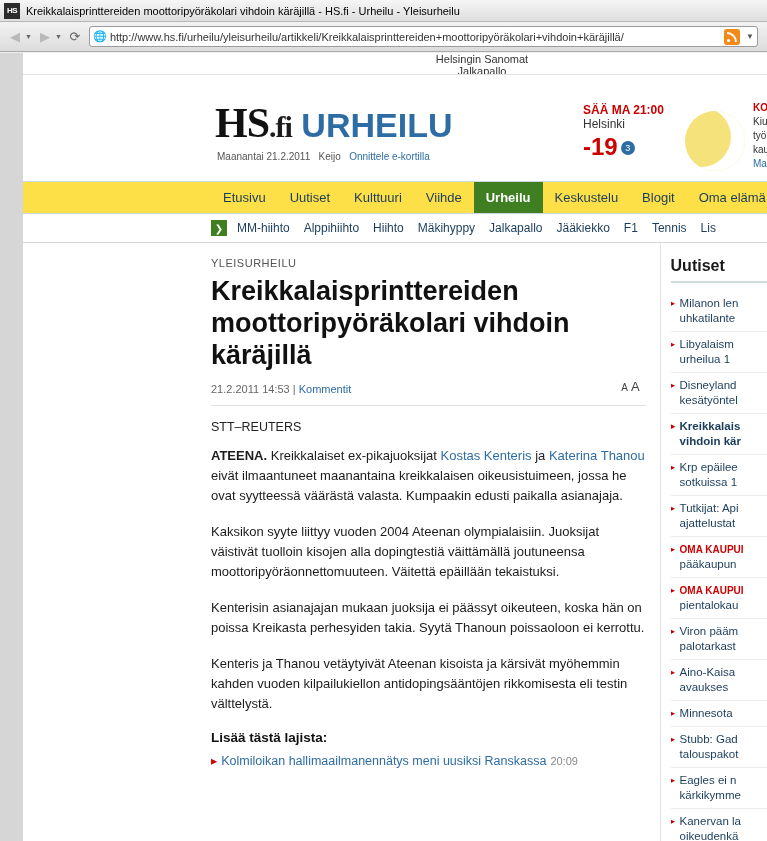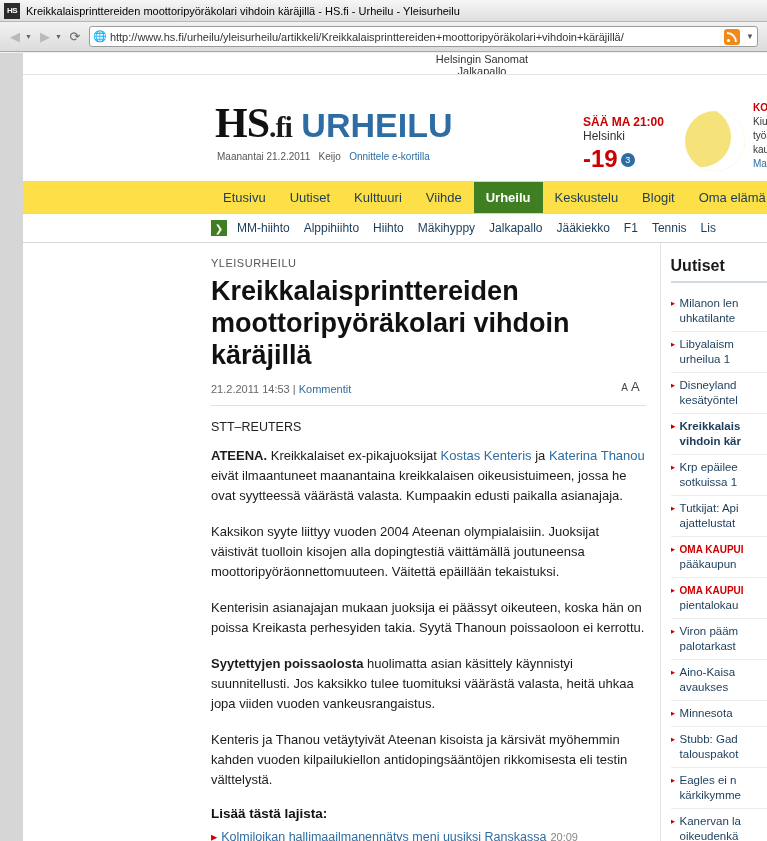--- a/index.html
+++ b/index.html
@@ -203,21 +203,21 @@
     position: absolute;
     left: 194px;
     top: 76px;
     font-size: 10px;
     color: #555;
   }
   .datebar .ecard { color: #2e6da4; }
   .weather {
     position: absolute;
     left: 560px;
-    top: 40px;
+    top: 28px;
     width: 150px;
     font-size: 12px;
     color: #333;
   }
   .weather .saa { color: #c00; font-weight: bold; }
   .weather .temp {
     color: #c00;
     font-size: 24px;
     font-weight: bold;
     display: inline-block;
@@ -524,23 +524,20 @@
           </div>
 
           <div class="byline">STT–REUTERS</div>
 
           <p>
             <b>ATEENA.</b><span> Kreikkalaiset ex-pikajuoksijat </span><a class="inline">Kostas Kenteris</a><span> ja </span><a class="inline">Katerina Thanou</a><span> eivät ilmaantuneet maanantaina kreikkalaisen oikeusistuimeen, jossa he ovat syytteessä väärästä valasta. Kumpaakin edusti paikalla asianajaja.</span>
           </p>
 
           <p>Kaksikon syyte liittyy vuoden 2004 Ateenan olympialaisiin. Juoksijat väistivät tuolloin kisojen alla dopingtestiä väittämällä joutuneensa moottoripyöräonnettomuuteen. Väitettä epäillään tekaistuksi.</p>
           <p>Kenterisin asianajajan mukaan juoksija ei päässyt oikeuteen, koska hän on poissa Kreikasta perhesyiden takia. Syytä Thanoun poissaoloon ei kerrottu.</p>
-          <p>
-            <b>Syytettyjen poissaolosta</b><span> huolimatta asian käsittely käynnistyi suunnitellusti. Jos kaksikko tulee tuomituksi väärästä valasta, heitä uhkaa jopa viiden vuoden vankeusrangaistus.</span>
-          </p>
           <p>Kenteris ja Thanou vetäytyivät Ateenan kisoista ja kärsivät myöhemmin kahden vuoden kilpailukiellon antidopingsääntöjen rikkomisesta eli testin välttelystä.</p>
 
           <div class="more-h">Lisää tästä lajista:</div>
           <div class="more-item">
             <span class="bullet">▸</span><span>Kolmiloikan hallimaailmanennätys meni uusiksi Ranskassa</span><span class="time">20:09</span>
           </div>
         </div>
 
         <div class="rail">
           <div class="rail-title">Uutiset</div>

